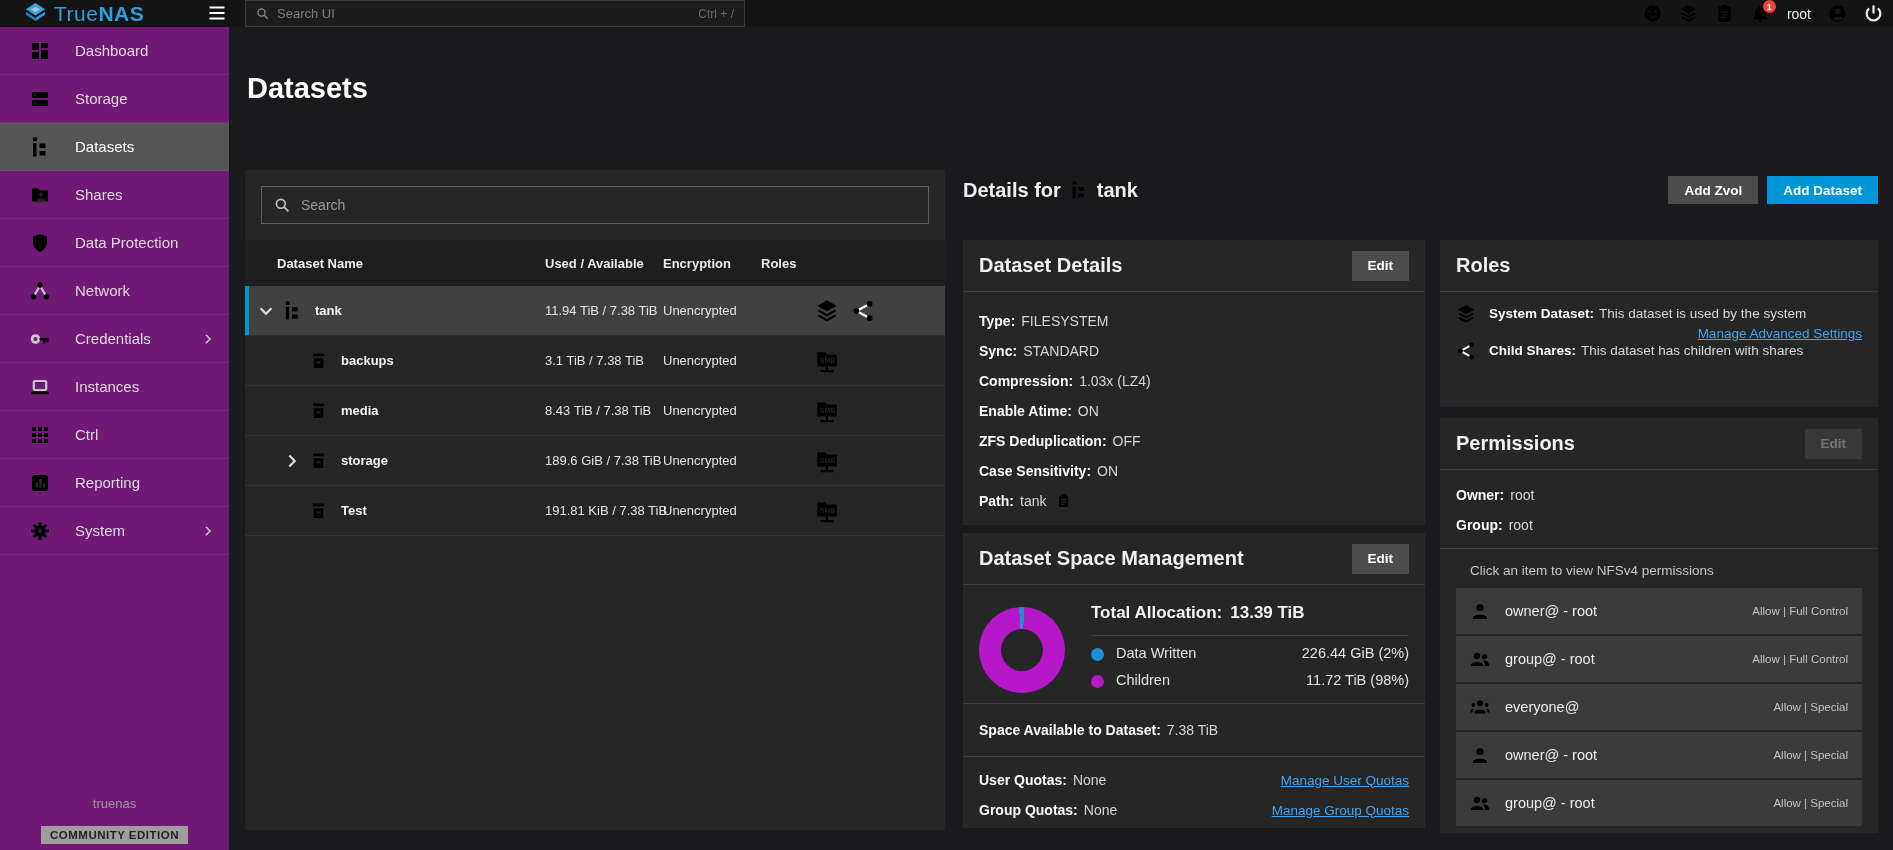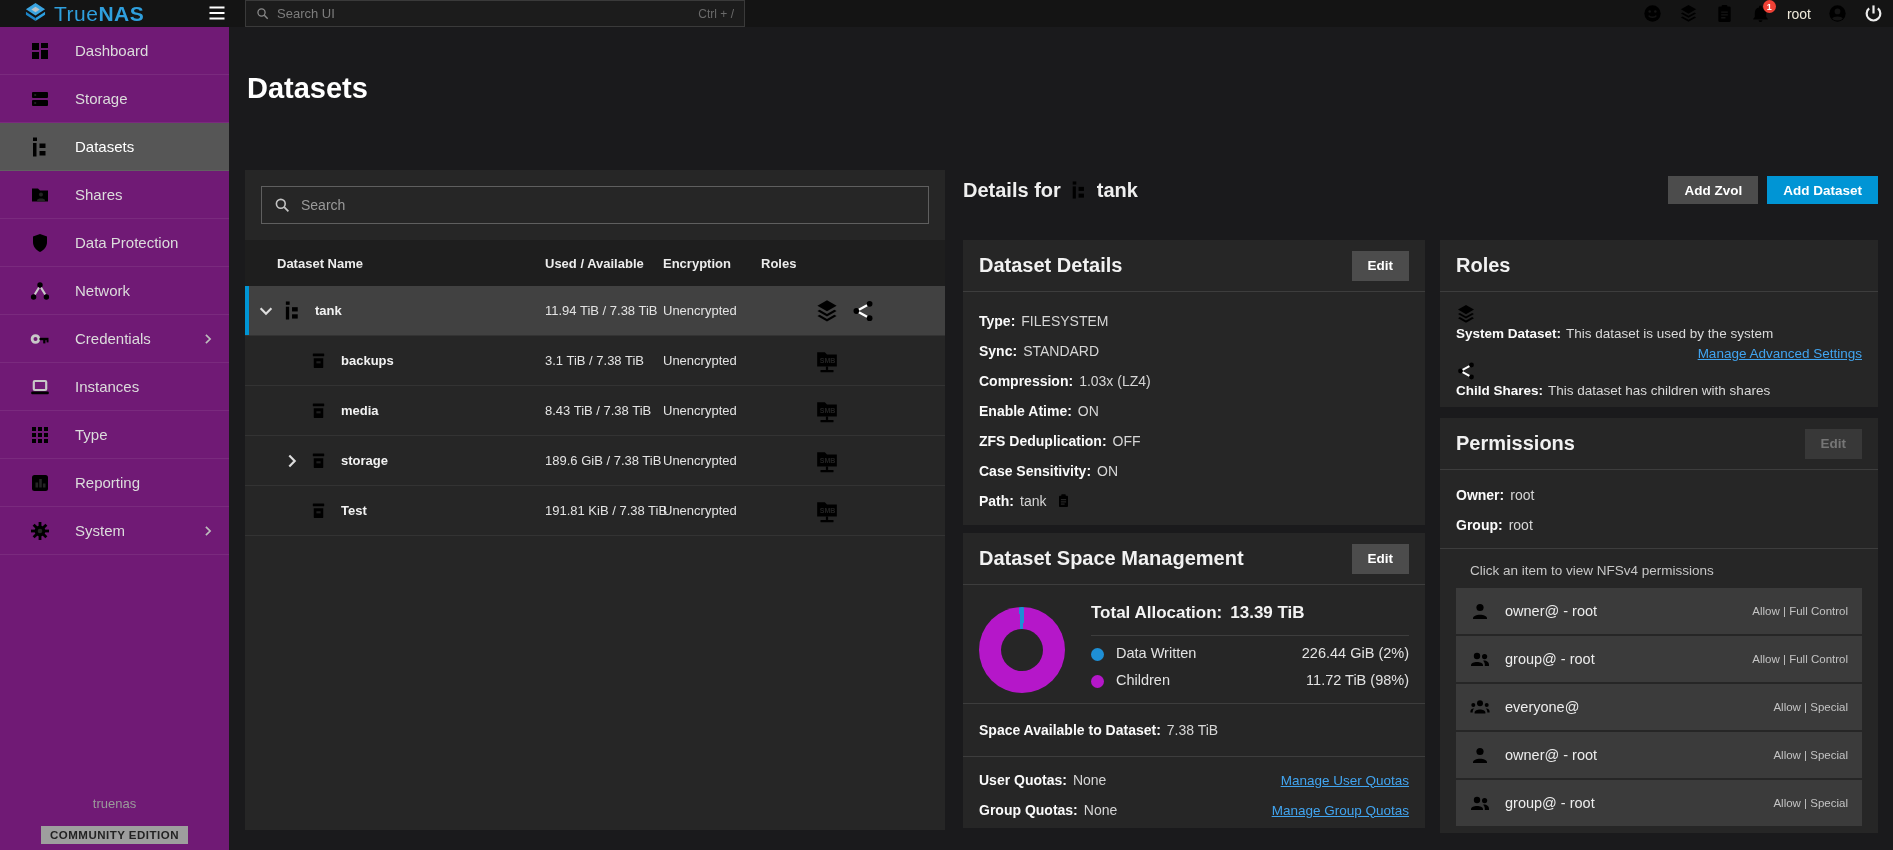--- a/index.html
+++ b/index.html
@@ -97,21 +97,21 @@
   .legend-dot { width:13px; height:13px; border-radius:50%; margin-right:12px; flex:0 0 auto; }
   .legend-val { margin-left:auto; }
   .hr { border-top:1px solid #3d3d3d; }
   .space-line { padding:11px 16px; font-size:14px; }
   .quotas { padding:8px 16px 6px; }
   .quota-row { display:flex; align-items:center; font-size:14px; line-height:27px; }
   .link { margin-left:auto; color:#41a4ef; text-decoration:underline; font-size:13.5px; cursor:pointer; }
 
   #card-roles { left:1440px; top:240px; width:438px; height:167px; }
   #card-roles .card-body { padding:12px 16px 10px; font-size:13.5px; }
-  .role-row { display:flex; align-items:flex-start; color:#d9d9d9; line-height:20px;flex-direction:column; }
+  .role-row { display:flex; align-items:center; color:#d9d9d9; line-height:20px; }
   .role-row .rico { width:20px; height:20px; color:#fff; flex:0 0 auto; margin-right:13px; }
   .role-row .rico svg { width:20px; height:20px; display:block; }
   .role-row b { color:#fafafa; margin-right:5px; }
   .role-link-line { text-align:right; margin:2px 0 0; }
 
   #card-perms { left:1440px; top:418px; width:438px; height:415px; }
   #card-perms .card-body { padding:10px 16px 0; }
   .perm-hr { border-top:1px solid #3d3d3d; margin:8px -16px; }
   .perm-hint { color:#c7c7c7; font-size:13.5px; padding:6px 0 10px 14px; }
   .acl-item { height:46px; background:#3b3b3b; margin-bottom:2px; display:flex; align-items:center; padding:0 14px; cursor:pointer; }
@@ -401,21 +401,21 @@
           </svg>
         </span>
         <span class="lbl">Instances</span>
       </div>
     <div class="nav-item">
         <span class="nico">
           <svg>
             <use href="#i-apps"></use>
           </svg>
         </span>
-        <span class="lbl">Type</span>
+        <span class="lbl">Ctrl</span>
       </div>
     <div class="nav-item">
         <span class="nico">
           <svg>
             <use href="#i-report"></use>
           </svg>
         </span>
         <span class="lbl">Reporting</span>
       </div>
     <div class="nav-item">

